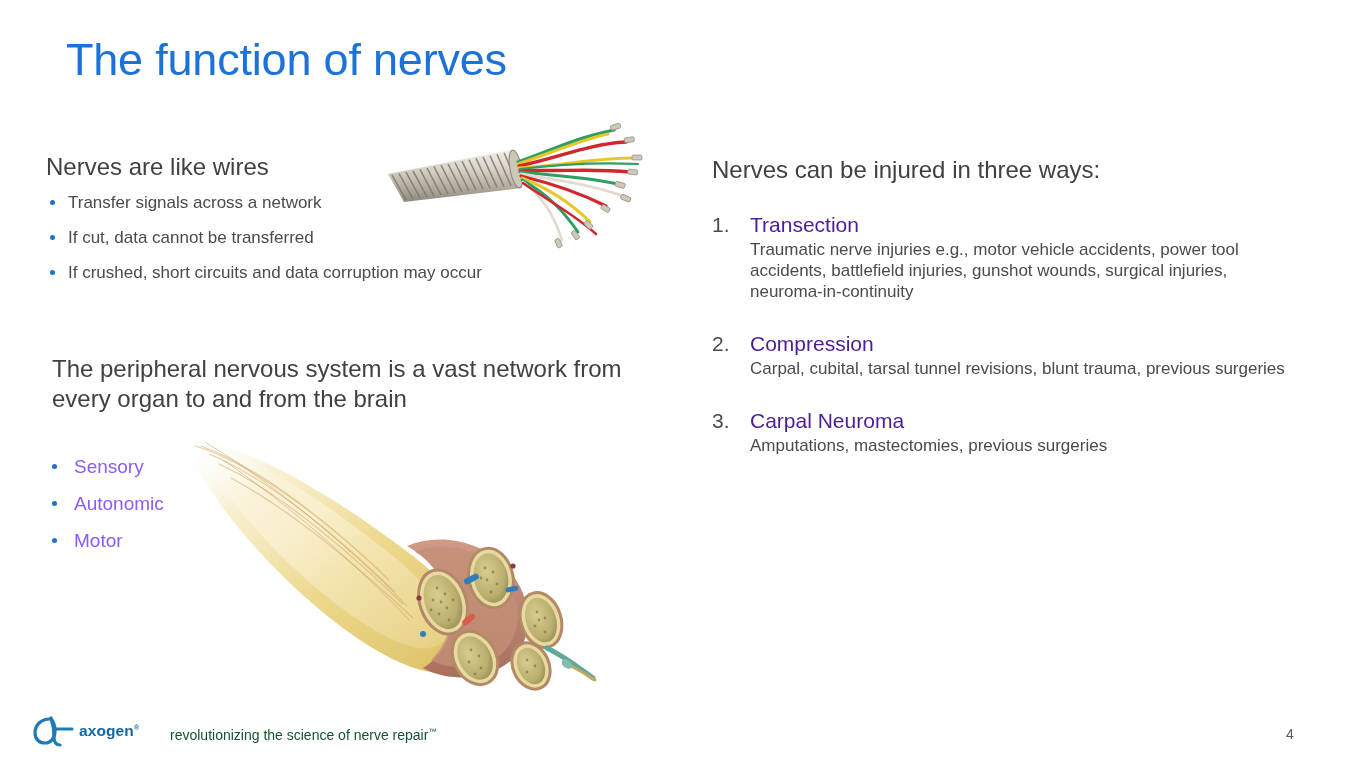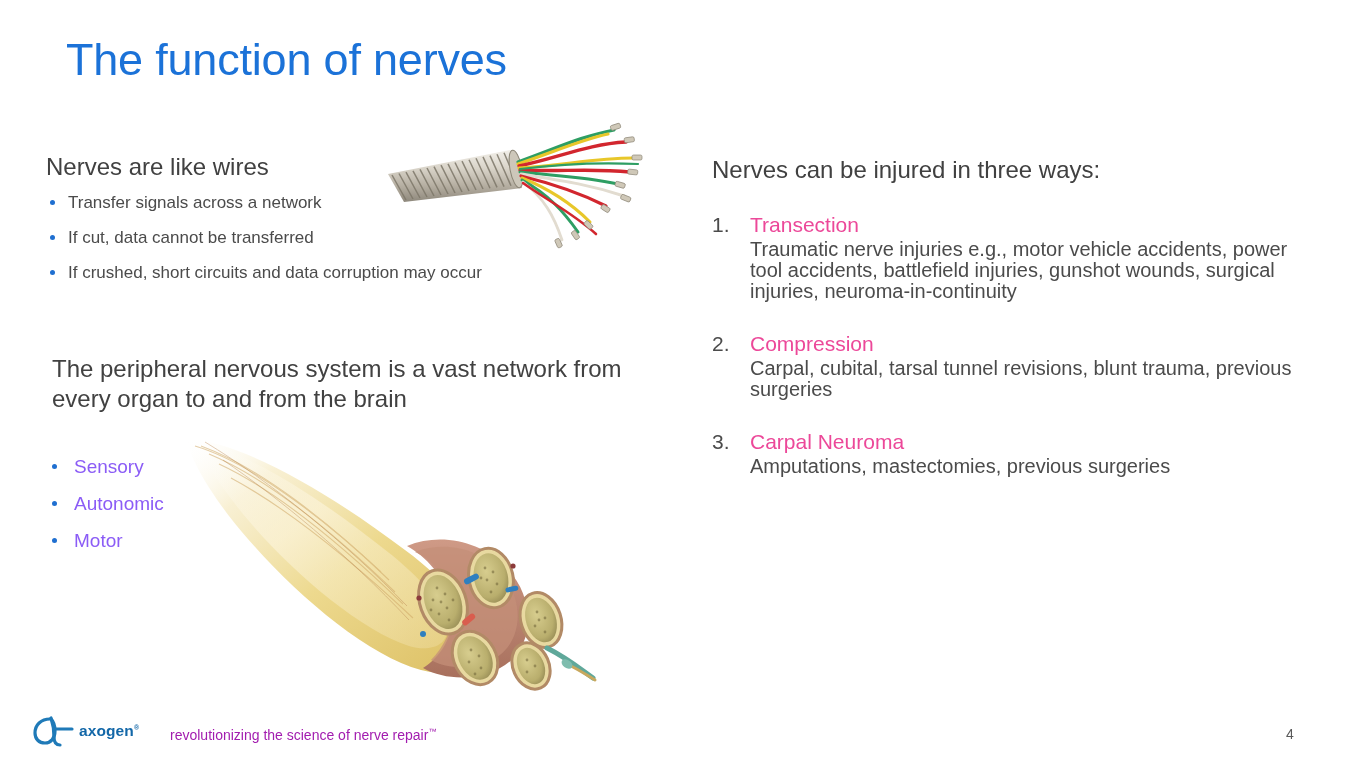--- a/index.html
+++ b/index.html
@@ -119,24 +119,24 @@
     position: absolute;
     left: 0;
     top: 0;
     font-size: 21px;
     line-height: 27px;
     color: #4b4b4b;
   }
   .num-title {
     font-size: 21px;
     line-height: 27px;
-    color: #ec4899;
+    color: #4c1d95;
   }
   .num-desc {
-    font-size: 20px;
+    font-size: 17px;
     line-height: 21px;
     color: #4b4b4b;
     margin-top: 1px;
   }
 
   
   #wire-image {
     position: absolute;
     left: 382px;
     top: 118px;
@@ -174,21 +174,21 @@
     font-size: 7px;
     vertical-align: super;
     color: #1267a8;
   }
   #footer-tagline {
     position: absolute;
     left: 170px;
     top: 723px;
     font-size: 14px;
     line-height: 18px;
-    color: #a21caf;
+    color: #14532d;
   }
   #footer-tm {
     font-size: 8px;
     vertical-align: super;
   }
   #page-number {
     position: absolute;
     left: 1286px;
     top: 726px;
     font-size: 14px;

